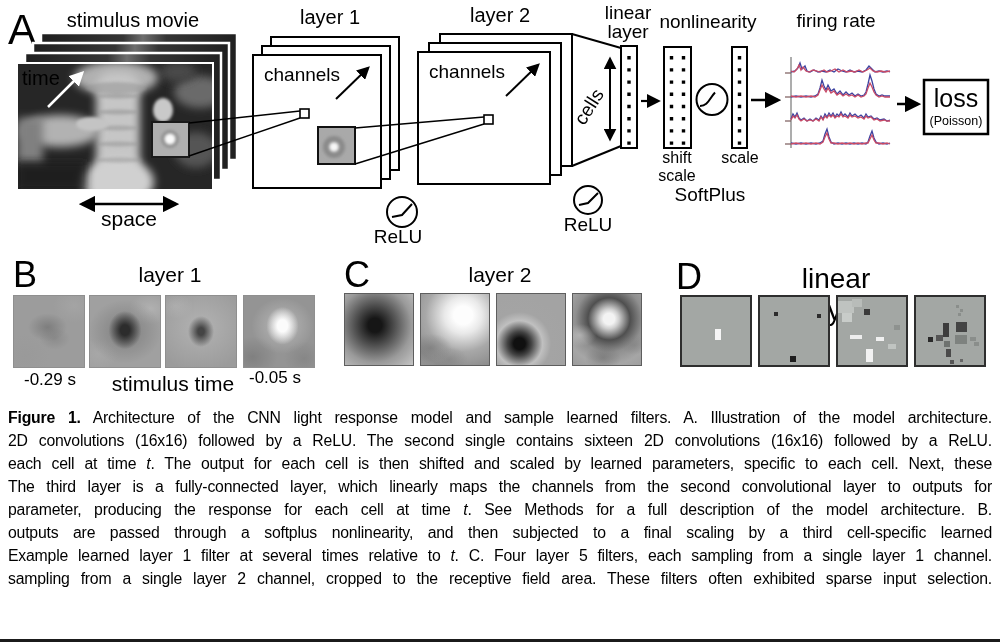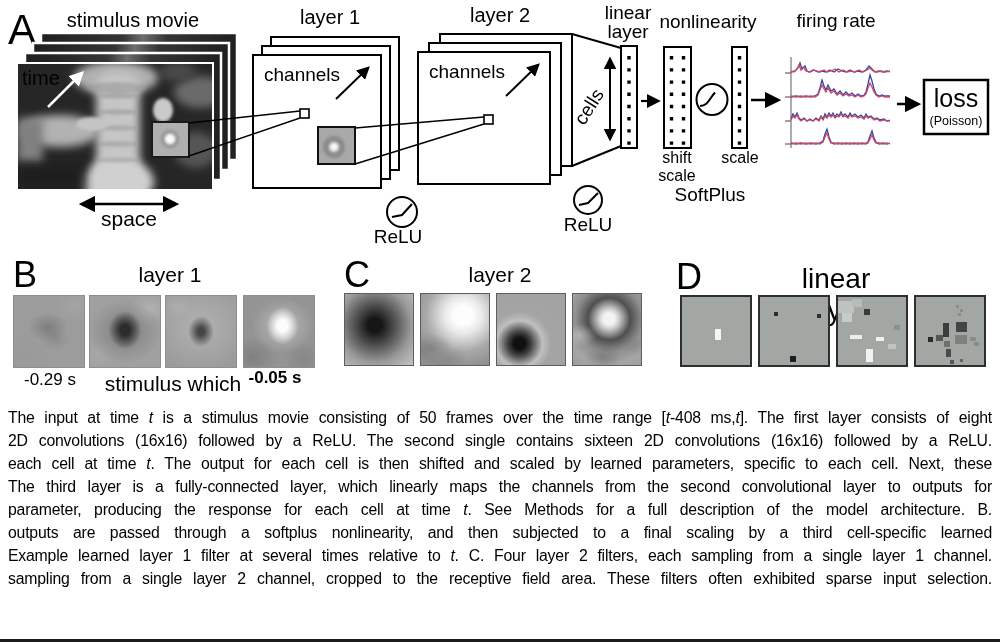--- a/index.html
+++ b/index.html
@@ -216,22 +216,22 @@
     <text x="956" y="125" font-size="12.5" text-anchor="middle">(Poisson)</text>
   </svg>
 
   <div class="panel-letter" style="left:13px;top:254px;">B</div>
   <div class="panel-title" style="left:110px;top:263px;width:120px;">layer 1</div>
   <div class="fimg bimg b1" style="left:13px;"></div>
   <div class="fimg bimg b2" style="left:89px;"></div>
   <div class="fimg bimg b3" style="left:165px;"></div>
   <div class="fimg bimg b4" style="left:243px;"></div>
   <div class="sublabel" style="left:16px;top:370px;width:68px;">-0.29 s</div>
-  <div class="sublabel" style="left:100px;top:372px;width:146px;font-size:21px;">stimulus which</div>
-  <div class="sublabel" style="left:241px;top:368px;width:68px;font-weight:bold;">-0.05 s</div>
+  <div class="sublabel" style="left:100px;top:372px;width:146px;font-size:21px;">stimulus time</div>
+  <div class="sublabel" style="left:241px;top:368px;width:68px;">-0.05 s</div>
 
   <div class="panel-letter" style="left:344px;top:254px;">C</div>
   <div class="panel-title" style="left:440px;top:263px;width:120px;">layer 2</div>
   <div class="fimg cimg c1" style="left:344px;"></div>
   <div class="fimg cimg c2" style="left:420px;"></div>
   <div class="fimg cimg c3" style="left:496px;"></div>
   <div class="fimg cimg c4" style="left:572px;"></div>
 
   <div class="panel-letter" style="left:676px;top:256px;">D</div>
   <div class="panel-title" style="left:770px;top:263px;width:132px;font-size:28px;">linear layer</div>
@@ -265,23 +265,23 @@
     <span class="mark" style="left:20px;top:38px;width:7px;height:6px;background:#555555;"></span>
     <span class="mark" style="left:28px;top:44px;width:6px;height:6px;background:#6e726f;"></span>
     <span class="mark" style="left:30px;top:52px;width:5px;height:8px;background:#4a4a4a;"></span>
     <span class="mark" style="left:54px;top:40px;width:6px;height:4px;background:#8a8e8b;"></span>
     <span class="mark" style="left:58px;top:45px;width:5px;height:4px;background:#8a8e8b;"></span>
     <span class="mark" style="left:34px;top:63px;width:4px;height:4px;background:#555555;"></span>
     <span class="mark" style="left:44px;top:62px;width:3px;height:3px;background:#666666;"></span>
   </div>
 
   <div id="caption">
-      <div class="cap-line"><span>The input at time </span><span style="font-style: italic;">t</span><span> is a stimulus movie consisting of 50 frames over the time range [</span><span style="font-style: italic;">t</span><span>-408 ms,</span><span style="font-style: italic;">t</span><span>]. The first layer consists of eight</span></div>
+      <div class="cap-line"><span style="font-weight: 700;">Figure 1.</span><span> Architecture of the CNN light response model and sample learned filters. A. Illustration of the model architecture.</span></div>
       <div class="cap-line"><span>2D convolutions (16x16) followed by a ReLU. The second single contains sixteen 2D convolutions (16x16) followed by a ReLU.</span></div>
       <div class="cap-line"><span>each cell at time </span><span style="font-style: italic;">t</span><span>. The output for each cell is then shifted and scaled by learned parameters, specific to each cell. Next, these</span></div>
       <div class="cap-line"><span>The third layer is a fully-connected layer, which linearly maps the channels from the second convolutional layer to outputs for</span></div>
       <div class="cap-line"><span>parameter, producing the response for each cell at time </span><span style="font-style: italic;">t</span><span>. See Methods for a full description of the model architecture. B.</span></div>
       <div class="cap-line"><span>outputs are passed through a softplus nonlinearity, and then subjected to a final scaling by a third cell-specific learned</span></div>
-      <div class="cap-line"><span>Example learned layer 1 filter at several times relative to </span><span style="font-style: italic;">t</span><span>. C. Four layer 2 filters, each sampling from a single layer 1 channel.</span></div>
+      <div class="cap-line"><span>Example learned layer 1 filter at several times relative to </span><span style="font-style: italic;">t</span><span>. C. Four layer 5 filters, each sampling from a single layer 1 channel.</span></div>
       <div class="cap-line"><span>sampling from a single layer 2 channel, cropped to the receptive field area. These filters often exhibited sparse input selection.</span></div>
     </div>
   <div id="bottom-rule"></div>
 </div>
 
 </body></html>

